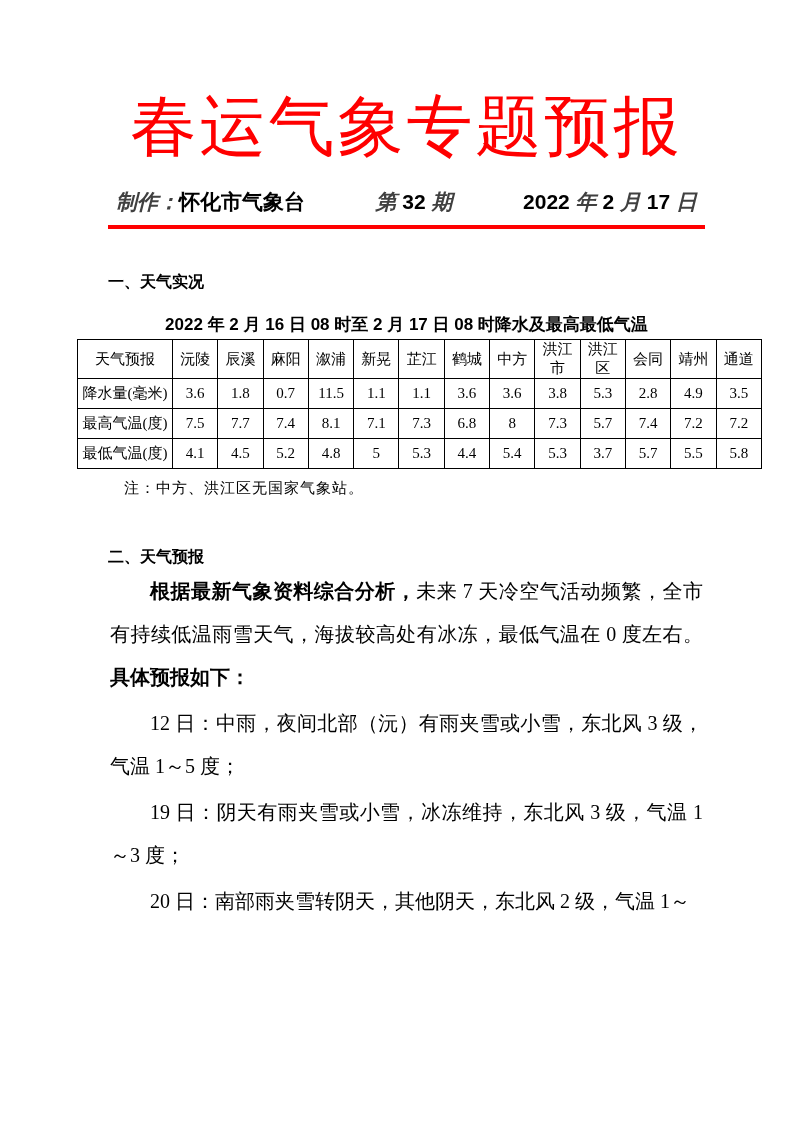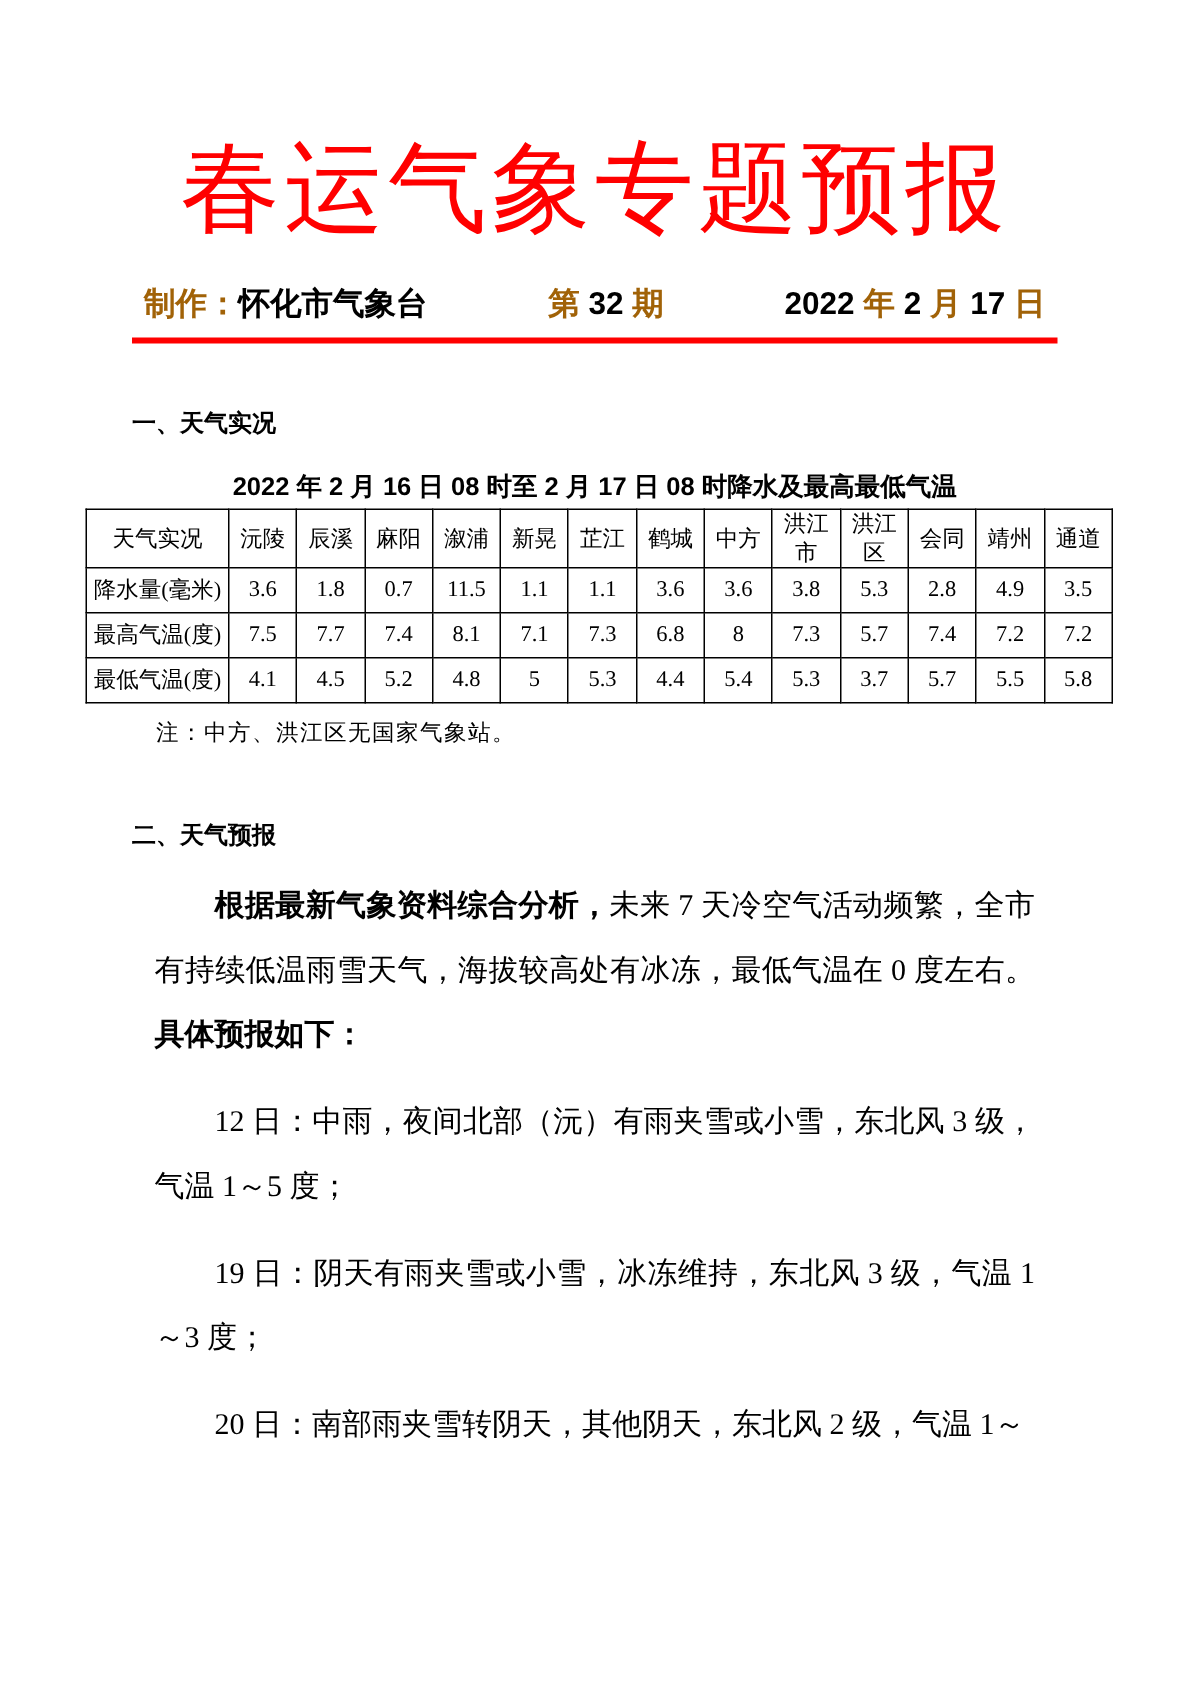--- a/index.html
+++ b/index.html
@@ -6,20 +6,21 @@
   html, body { margin: 0; padding: 0; background: #ffffff; }
   .page {
     position: relative;
     width: 793px;
     height: 1122px;
     margin: 0 auto;
     background: #ffffff;
     color: #000000;
     font-family: "Liberation Serif", "DejaVu Serif", serif;
     overflow: hidden;
+    padding-left: 20px;
   }
   .content { padding: 84px 88px 0 88px; }
 
   .doc-title {
     margin: 0;
     font-size: 66px;
     line-height: 1.3;
     font-weight: 400;
     letter-spacing: 3px;
     color: #FF0000;
@@ -33,21 +34,21 @@
     justify-content: space-between;
     align-items: baseline;
     margin-top: 18px;
     padding: 0 8px 9px 8px;
     border-bottom: 4px solid #FF0000;
     font-size: 21px;
     font-weight: bold;
     font-family: "Liberation Sans", sans-serif;
   }
   .mh-group { white-space: pre; }
-  .red { color: #a16207; }
+  .red { color: #404040; font-style: italic; }
 
   .sec-heading {
     margin: 0;
     font-size: 16px;
     font-weight: bold;
     font-family: Liberation Mono, monospace;
     line-height: 1.25;
   }
   .heading-actual { margin-top: 44px; }
   .heading-forecast { margin-top: 50px; }
@@ -82,21 +83,21 @@
   .weather-table th.label-col, .weather-table td.label-col { width: 95px; }
 
   .table-note {
     margin-top: 10px;
     padding-left: 16px;
     font-size: 15px;
     letter-spacing: 1px;
   }
 
   .body-text p {
-    margin: 15px;
+    margin: 2px;
     font-size: 20px;
     line-height: 43px;
     text-indent: 2em;
     text-align: justify;
   }
   .body-text p.day-para { margin-top: 3px; }
   .hei-bold {
     font-weight: bold;
     font-family: "Liberation Sans", sans-serif;
   }
@@ -115,21 +116,21 @@
       <span class="mh-group"><span>2022</span><span class="red"> 年 </span><span>2</span><span class="red"> 月 </span><span>17</span><span class="red"> 日</span></span>
     </div>
 
     <h2 class="sec-heading heading-actual">一、天气实况</h2>
 
     <div class="table-title">2022 年 2 月 16 日 08 时至 2 月 17 日 08 时降水及最高最低气温</div>
 
     <table class="weather-table">
       <thead>
         <tr>
-          <th class="label-col">天气实况</th>
+          <th class="label-col">天气预报</th>
           <th>沅陵</th>
           <th>辰溪</th>
           <th>麻阳</th>
           <th>溆浦</th>
           <th>新晃</th>
           <th>芷江</th>
           <th>鹤城</th>
           <th>中方</th>
           <th>洪江市</th>
           <th>洪江区</th>

